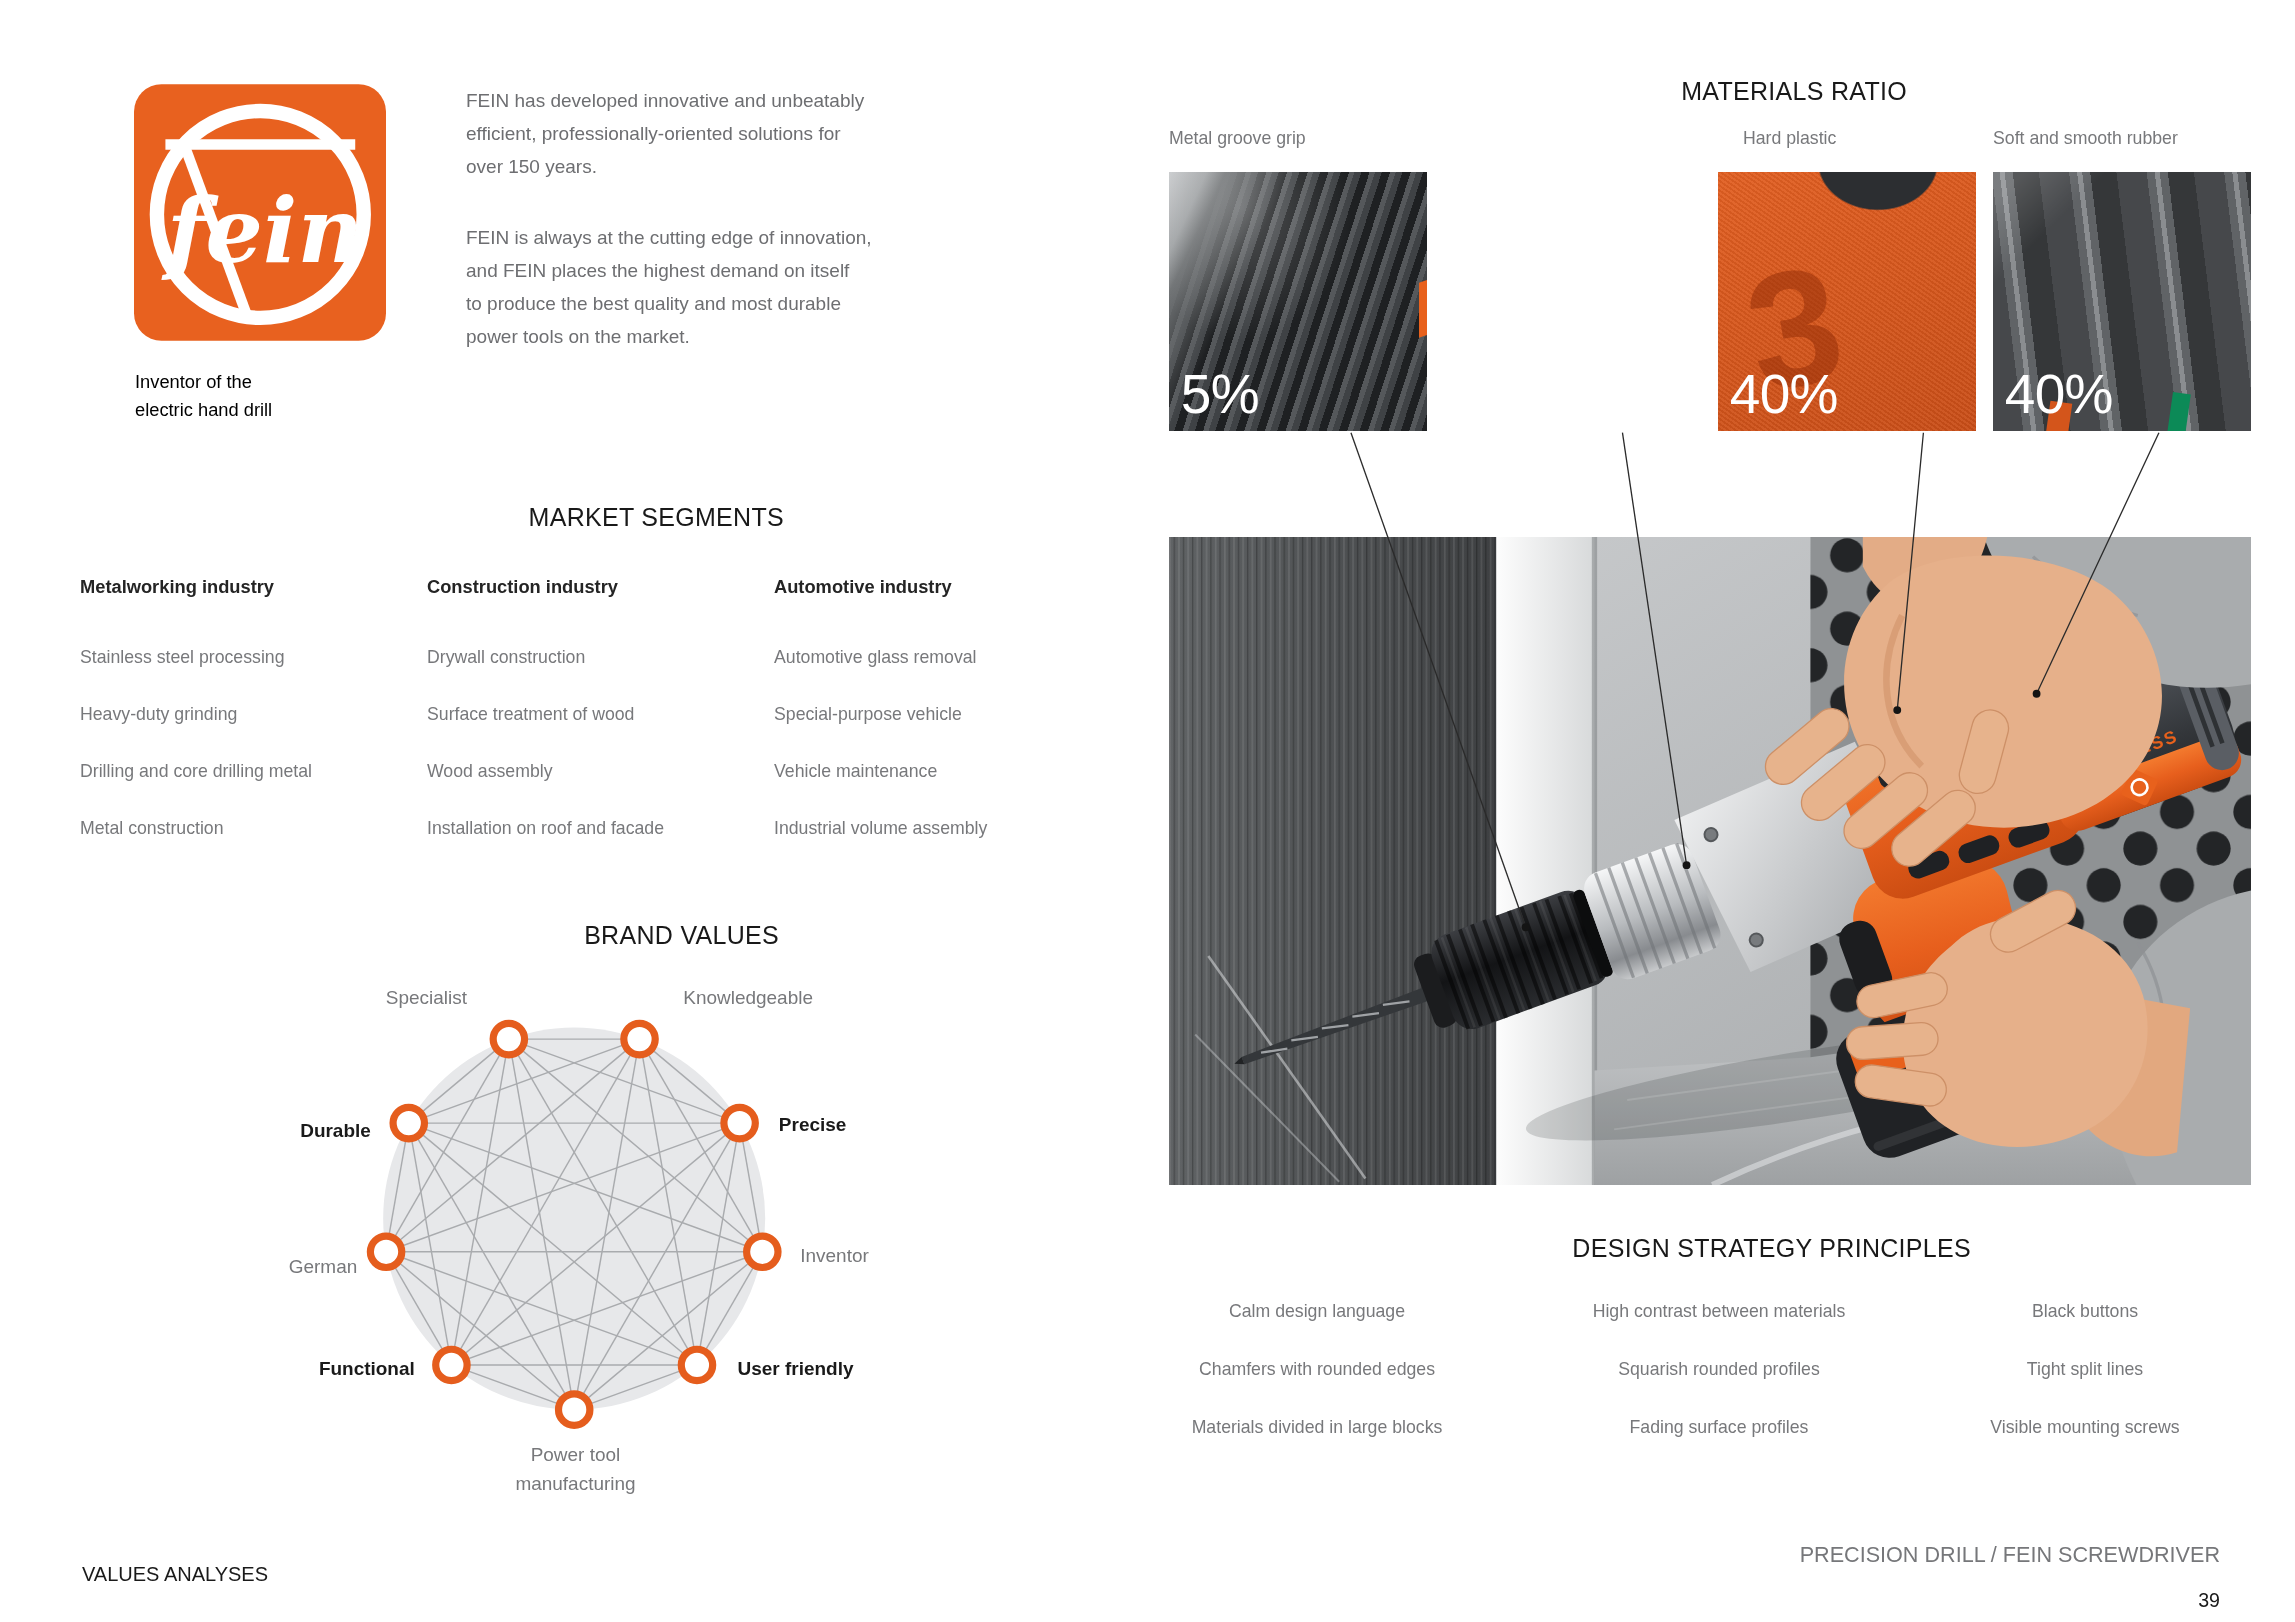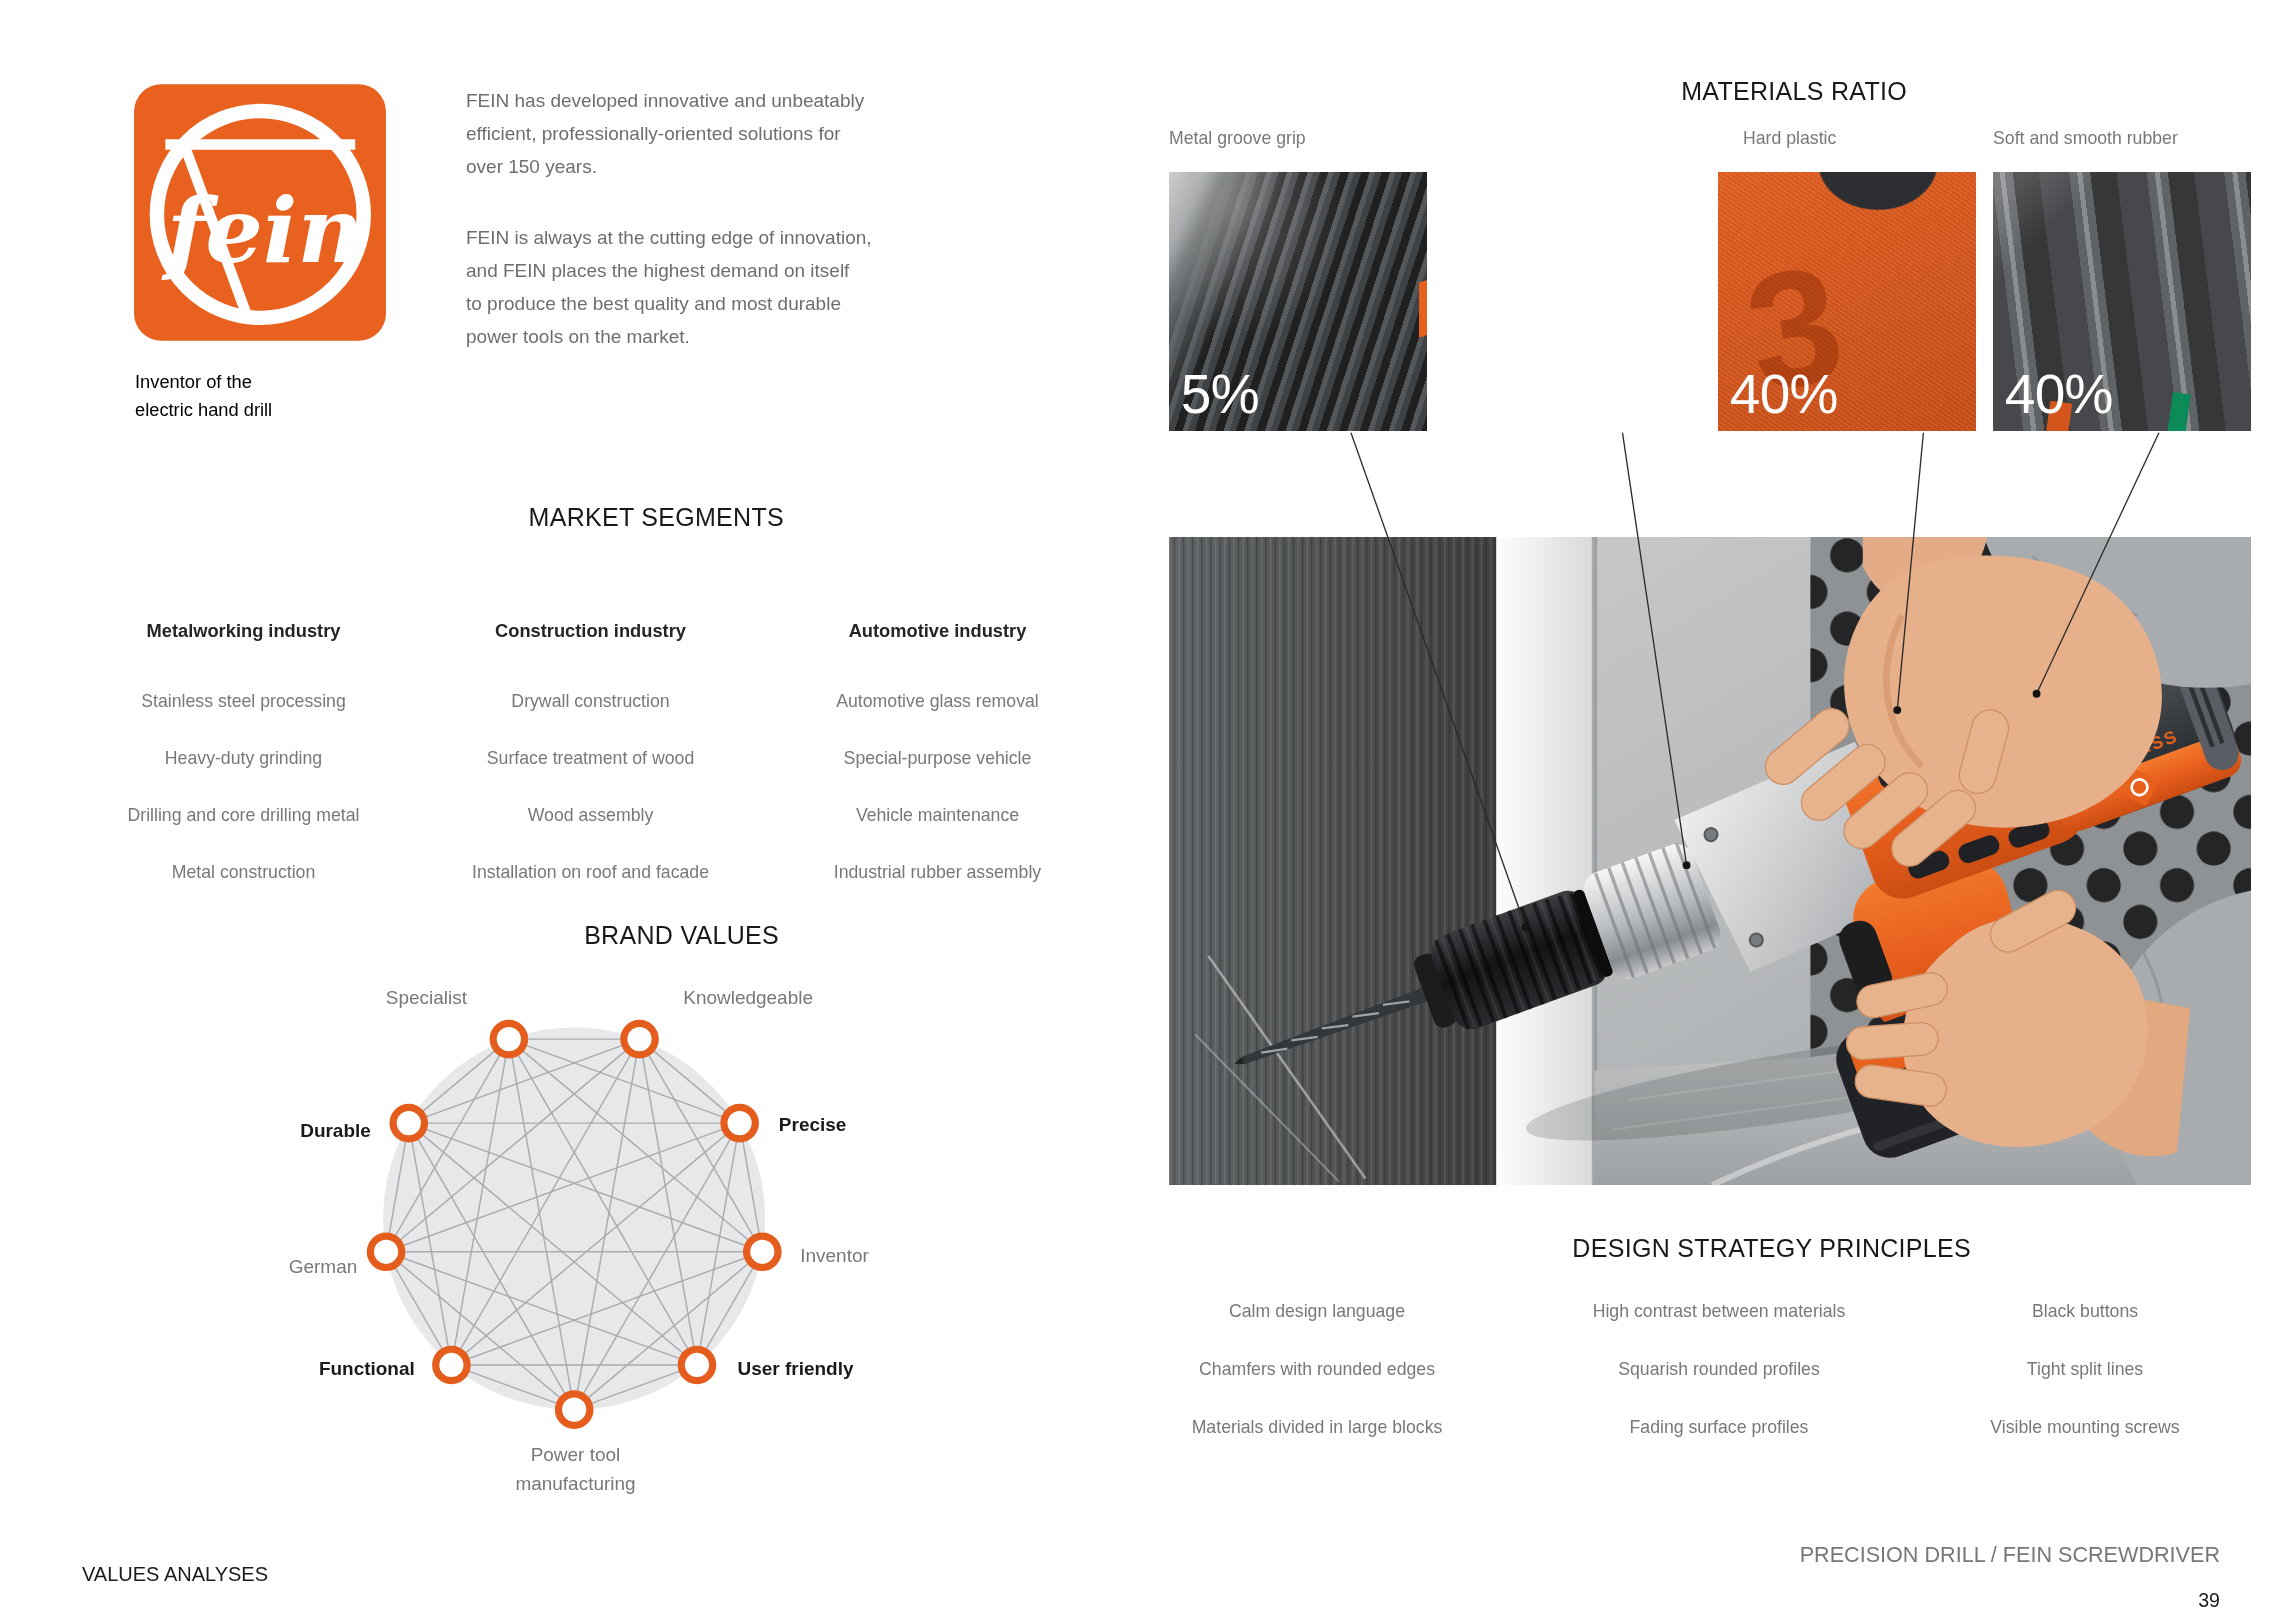--- a/index.html
+++ b/index.html
@@ -7,21 +7,21 @@
         font-family:"Liberation Sans","DejaVu Sans",sans-serif;color:#1a1a1a;}
   .abs{position:absolute;}
   .sect-title{font-size:25px;letter-spacing:0.3px;color:#191919;text-align:right;white-space:nowrap;}
   
   #logo{left:134px;top:84px;width:252px;height:257px;}
   #logo-caption{left:135px;top:368px;font-size:18.3px;line-height:28px;color:#000000;white-space:pre-line;}
   #intro{left:466px;top:84px;width:419px;font-size:19px;line-height:33px;color:#6D6E71;}
   #intro p{margin:0;white-space:pre-line;}
   #intro p + p{margin-top:38px;}
   #ms-title{left:391px;top:503px;width:393px;}
-  .ms-col{top:576px;width:327px;text-align:center;margin-top:44px;}
+  .ms-col{top:576px;width:327px;text-align:left;}
   .ms-head{font-weight:bold;font-size:18.3px;color:#242424;margin-bottom:49px;}
   .ms-item{font-size:17.7px;color:#77787B;margin-bottom:36px;}
   #bv-title{left:386px;top:921px;width:393px;}
   #bv-wrap{left:183px;top:949px;width:785px;height:674px;}
   
   #mat-title{left:1514px;top:77px;width:393px;}
   .mat-cell{top:128px;width:258px;height:304px;}
   .mat-label{font-size:17.7px;color:#77787B;white-space:nowrap;}
   .mat-img{position:absolute;top:44px;left:0;width:258px;height:259px;overflow:hidden;}
   .pct{position:absolute;left:11.8px;bottom:5.2px;font-size:55px;color:#fff;letter-spacing:-0.7px;}
@@ -103,21 +103,21 @@
     <div class="ms-item">Drywall construction</div>
     <div class="ms-item">Surface treatment of wood</div>
     <div class="ms-item">Wood assembly</div>
     <div class="ms-item">Installation on roof and facade</div>
   </div>
   <div class="abs ms-col" style="left:774px;">
     <div class="ms-head">Automotive industry</div>
     <div class="ms-item">Automotive glass removal</div>
     <div class="ms-item">Special-purpose vehicle</div>
     <div class="ms-item">Vehicle maintenance</div>
-    <div class="ms-item">Industrial rubber assembly</div>
+    <div class="ms-item">Industrial volume assembly</div>
   </div>
 
   <div id="bv-title" class="abs sect-title">BRAND VALUES</div>
   <svg id="bv-wrap" class="abs" viewBox="0 0 1200 1030">
       <circle cx="598" cy="412" r="292" fill="#E7E8EA"></circle>
       <line x1="498.13011814890456" y1="137.6097547305148" x2="697.8698818510951" y2="137.60975473051468" stroke="#A9ABAE" stroke-width="2.2"></line>
       <line x1="498.13011814890456" y1="137.6097547305148" x2="850.879417905056" y2="265.9999999999999" stroke="#A9ABAE" stroke-width="2.2"></line>
       <line x1="498.13011814890456" y1="137.6097547305148" x2="885.5638638795647" y2="462.70526787874365" stroke="#A9ABAE" stroke-width="2.2"></line>
       <line x1="498.13011814890456" y1="137.6097547305148" x2="785.6939820284695" y2="635.6849773907416" stroke="#A9ABAE" stroke-width="2.2"></line>
       <line x1="498.13011814890456" y1="137.6097547305148" x2="598" y2="704" stroke="#A9ABAE" stroke-width="2.2"></line>

